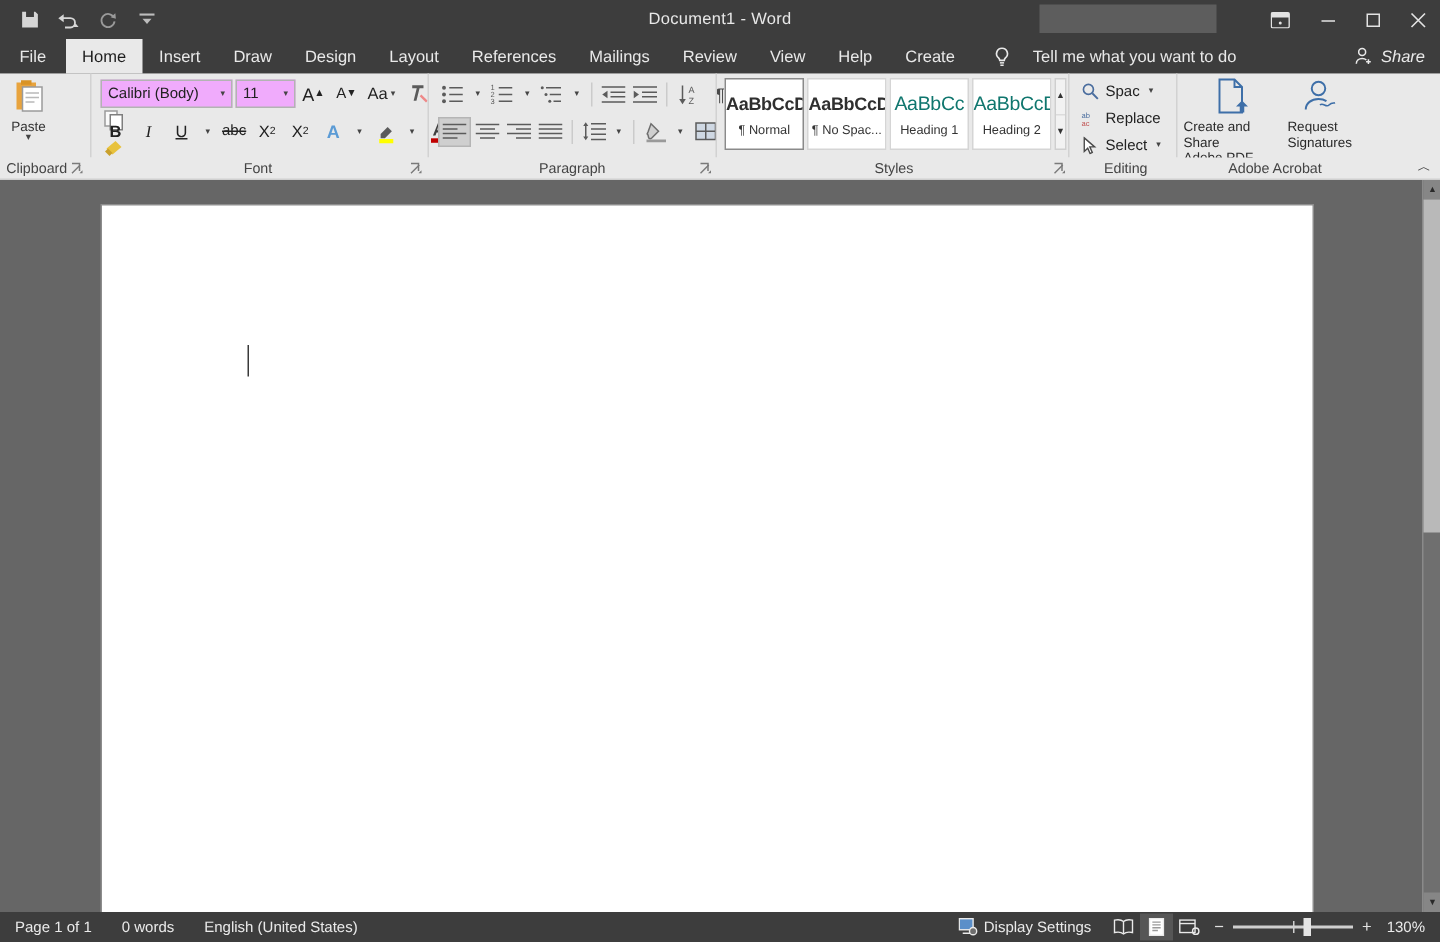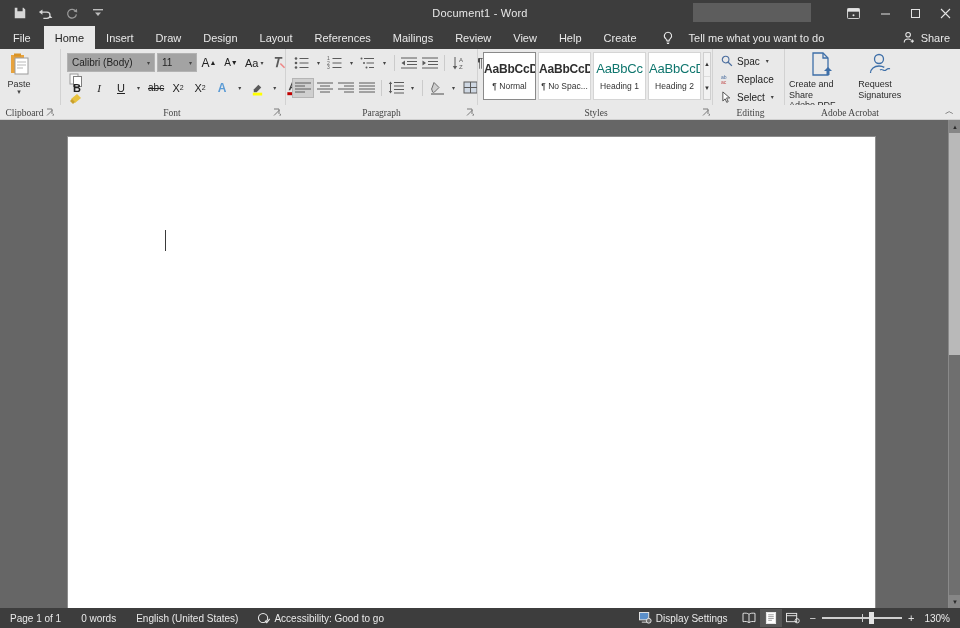--- a/index.html
+++ b/index.html
@@ -48,58 +48,58 @@
   .tab {
     padding:0 11px; height:23px; display:flex; align-items:center;
     color:#e9e9e9; font-size:11px; white-space:nowrap;
   }
   .tab.file { padding:0 13px; }
   .tab.active { background:#e9e9e9; color:#1d1d1d; }
   .tellme { display:flex; align-items:center; gap:15px; padding-left:14px; color:#e9e9e9; font-size:11px;}
   .bulb { width:12px; height:14px; display:block; }
   .share {
     position:absolute; right:10px; top:0; height:23px; display:flex; align-items:center; gap:5px;
-    color:#e9e9e9; font-size:11px;
+    color:#e9e9e9; font-size:11px;font-style:italic;
   }
 
   
   .ribbon {
     position:absolute; left:0; top:49px; width:960px; height:71px;
     background:#e9e9e9;
   }
   .ribbon-groups { display:flex; height:56px; }
   .grp { position:relative; height:56px; display:flex; align-items:flex-start; }
   .grp + .grp { border-left:1px solid #d2d2d2; }
   .grp-label-row {
     position:absolute; left:0; top:56px; width:960px; height:15px;
     display:flex; font-size:9.5px; color:#444; background:#e9e9e9;
   }
   .grp-label {
     height:15px; display:flex; align-items:center; justify-content:center;
     position:relative;
   }
-  .grp-label span.txt { padding-right:2px;font-family:Liberation Serif, serif; }
+  .grp-label span.txt { padding-right:2px; }
   .launcher { width:9px; height:9px; opacity:.75; }
   .ribbon-bottom-line { position:absolute; left:0; top:70px; width:960px; height:1px; background:#d0d0d0; }
 
   
   .g-clipboard { width:60px; padding:2px 4px 0 6px;gap:36px; }
   .paste-col { width:34px; display:flex; flex-direction:column; align-items:center; }
   .paste-ico { width:26px; height:26px; margin-top:1px; }
   .paste-lbl { font-size:9px; color:#333; margin-top:1px; }
   .paste-caret { font-size:7px; color:#444; line-height:6px; }
   .clip-small { width:22px; display:flex; flex-direction:column; align-items:center; gap:2px; padding-top:3px;}
   .ico-sm { width:16px; height:16px; }
 
   
   .g-font { width:225px; padding:3px 4px 0 6px; flex-direction:column; }
   .frow { display:flex; align-items:center; gap:2px; height:21px; }
   .frow.r2 { margin-top:4px; }
   .combo {
-    height:19px; background:#a3a3a3; border:1px solid #b3b3b3;
+    height:19px; background:#f0abfc; border:1px solid #b3b3b3;
     display:flex; align-items:center; justify-content:space-between;
     font-size:10px; color:#222; padding:0 2px 0 4px;
   }
   .combo.fontname { width:88px; }
   .combo.fontsize { width:40px; }
   .combo .cv { overflow:hidden; white-space:nowrap; }
   .btn {
     height:20px; min-width:20px; display:flex; align-items:center; justify-content:center;
     font-size:11px; color:#222; padding:0 2px;
   }
@@ -637,27 +637,20 @@
   <div class="vscroll">
     <div class="vs-arrow">▲</div>
     <div class="vs-thumb"></div>
     <div class="vs-arrow bottom">▼</div>
   </div>
 
   <div class="statusbar">
     <div class="sb-item">Page 1 of 1</div>
     <div class="sb-item">0 words</div>
     <div class="sb-item">English (United States)</div>
-    <div class="sb-item">
-      <svg width="12" height="12" viewBox="0 0 13 13">
-          <circle cx="5.5" cy="6.5" r="5" fill="none" stroke="#eaeaea" stroke-width="1.1"></circle>
-          <path stroke="#eaeaea" stroke-width="1.3" fill="none" d="M7.5 9.5l2 2 3.2-4"></path>
-        </svg>
-      <span>Accessibility: Good to go</span>
-    </div>
 
     <div class="sb-right">
       <div class="sb-item">
         <svg width="13" height="12" viewBox="0 0 14 13">
             <rect x="0.5" y="0.5" width="10" height="8" fill="#5b8fc9" stroke="#eaeaea"></rect>
             <path stroke="#eaeaea" d="M3 11h6"></path>
             <circle cx="10.5" cy="9.5" r="2.6" fill="#6f6f6f" stroke="#eaeaea"></circle>
           </svg>
         <span>Display Settings</span>
       </div>

